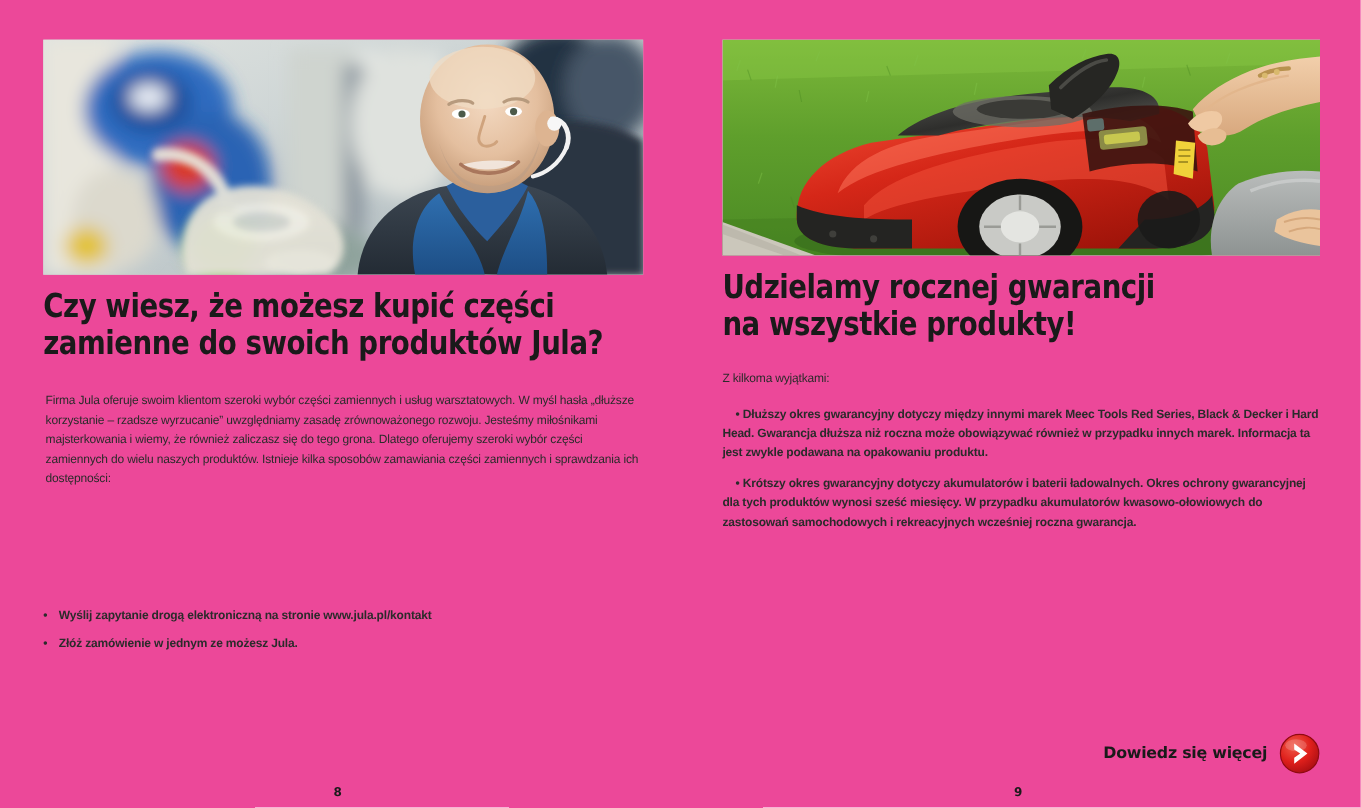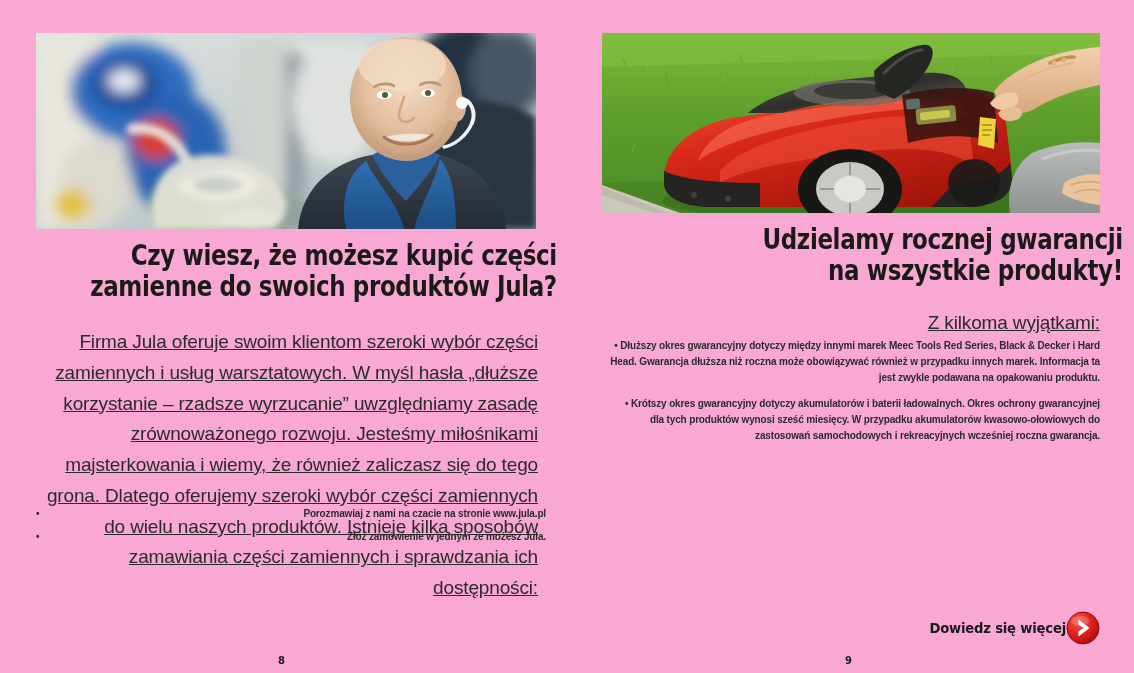--- a/index.html
+++ b/index.html
@@ -12,22 +12,21 @@
     height: 673px;
     position: relative;
     overflow: hidden;
     font-family: "Liberation Sans", sans-serif;
     color: #231f20;
   }
 
   .page {
     position: absolute;
     inset: 0;
-    background: #f9a8d4;
-    text-align: right;
+    background: #ec4899;
   }
 
   
   .hero {
     position: absolute;
     top: 33px;
     overflow: hidden;
     background: #cfcfcf;
   }
   .hero-left  { left: 36px;  width: 500px; height: 196px; }
@@ -49,25 +48,24 @@
     transform-origin: left top;
   }
   .headline-left  { left: 36px;  top: 240px; width: 560px; font-size: 27.5px; }
   .headline-right { left: 602px; top: 224px; width: 560px; font-size: 27.5px; }
 
   
   .body-text {
     position: absolute;
     margin: 0;
     font-family: "Liberation Sans", sans-serif;
-    font-size: 19px;
+    font-size: 10px;
     line-height: 1.62;
     color: #2b2b2b;
     letter-spacing: -0.15px;
-    text-decoration: underline;
   }
   .intro-left { left: 38px; top: 327px; width: 500px; }
 
   .lead-right { left: 602px; top: 308px; width: 498px; }
 
   
   .bullets {
     position: absolute;
     margin: 0;
     padding: 0;
@@ -102,20 +100,21 @@
   
   .cta {
     position: absolute;
     left: 602px;
     top: 608px;
     width: 498px;
     height: 40px;
     display: flex;
     align-items: center;
     justify-content: flex-end;
+    gap: 10px;
   }
   .cta-label {
     font-family: "DejaVu Sans", sans-serif;
     font-weight: 700;
     font-size: 13.2px;
     color: #1a1a1a;
     letter-spacing: -0.2px;
     white-space: nowrap;
   }
   .cta-arrow {
@@ -239,21 +238,21 @@
   </div>
 
   <h2 class="headline headline-left">
     <span>Czy wiesz, że możesz kupić części</span><br>
     <span>zamienne do swoich produktów Jula?</span>
   </h2>
 
   <p class="body-text intro-left">Firma Jula oferuje swoim klientom szeroki wybór części zamiennych i usług warsztatowych. W myśl hasła „dłuższe korzystanie – rzadsze wyrzucanie” uwzględniamy zasadę zrównoważonego rozwoju. Jesteśmy miłośnikami majsterkowania i wiemy, że również zaliczasz się do tego grona. Dlatego oferujemy szeroki wybór części zamiennych do wielu naszych produktów. Istnieje kilka sposobów zamawiania części zamiennych i sprawdzania ich dostępności:</p>
 
   <ul class="bullets bullets-left">
-    <li>Porozmawiaj z nami na czacie na stronie www.jula.pl</li>
+    <li>Wyślij zapytanie drogą elektroniczną na stronie www.jula.pl/kontakt</li>
     <li>Złóż zamówienie w jednym ze możesz Jula.</li>
   </ul>
 
   <div class="folio folio-left">8</div>
 
   <div class="hero hero-right">
     <svg viewBox="0 0 498 180" preserveAspectRatio="none">
       <defs>
         <linearGradient id="grass" x1="0" y1="0" x2="0" y2="1">
           <stop offset="0%" stop-color="#7cb83a"></stop>

